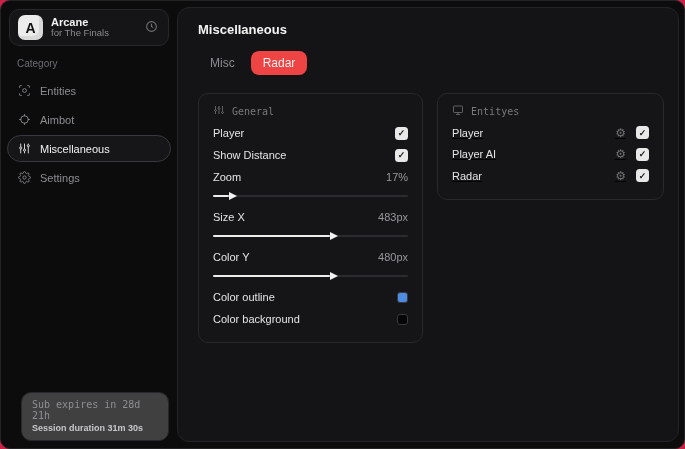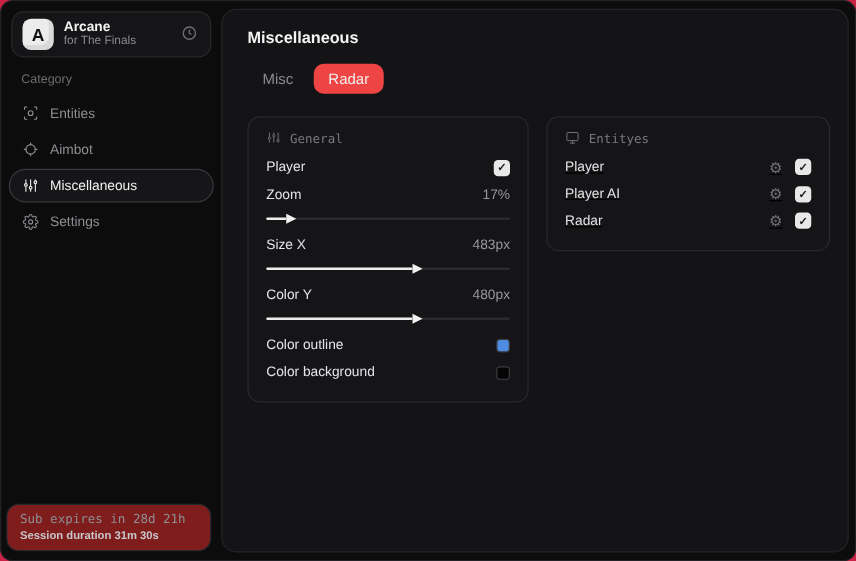--- a/index.html
+++ b/index.html
@@ -22,21 +22,21 @@
 
   .category-label { color:#6d6d72; font-size:10px; margin:12px 0 8px 16px; }
 
   .nav { display:flex; flex-direction:column; gap:2px; padding:0 6px; }
   .nav-item { display:flex; align-items:center; gap:9px; height:27px; padding:0 10px; border-radius:14px;
               color:#8e8e93; font-size:11px; cursor:pointer; border:1px solid transparent; }
   .nav-item.active { color:#f1f1f1; background:#161619; border-color:#39393e; }
   .nav-icon { width:13px; height:13px; display:inline-flex; align-items:center; justify-content:center; }
   .nav-icon svg { width:13px; height:13px; stroke:currentColor; fill:none; stroke-width:1.6; }
 
-  .footer-card { position:absolute; left:4px; right:8px; bottom:7px; border:1px solid #28282c; background:#7f1d1d;
+  .footer-card { position:absolute; left:20px; right:8px; bottom:7px; border:1px solid #28282c; background:#404040;
                  border-radius:10px; padding:6px 10px 7px; }
   .footer-line1 { font-family:"DejaVu Sans Mono", monospace; color:#8e8e93; font-size:10px; }
   .footer-line2 { color:#c7c7cb; font-size:9px; font-weight:bold; margin-top:2px; }
 
   
   .main { position:absolute; left:176px; top:6px; right:5px; bottom:6px; background:#141416;
           border:1px solid #242428; border-radius:12px; padding:14px 14px 0 20px; }
   .page-title { color:#f4f4f4; font-size:13px; font-weight:bold; margin-bottom:14px; }
   .tabs { display:flex; gap:4px; margin-bottom:18px; }
   .tab { font-size:12px; padding:5px 12px; border-radius:8px; color:#8b8b90; cursor:pointer; }
@@ -159,20 +159,24 @@
                 <circle cx="19" cy="17" r="1.8"></circle>
               </svg>
           </span>
           <span>General</span>
         </div>
 
         <div class="row">
           <span class="row-label">Player</span>
           <span class="checkbox checked"></span>
         </div>
+        <div class="row">
+          <span class="row-label">Show Distance</span>
+          <span class="checkbox checked"></span>
+        </div>
 
         <div class="slider-block">
           <div class="row">
             <span class="row-label">Zoom</span>
             <span class="row-value">17%</span>
           </div>
           <div class="slider-track">
             <div class="slider-fill" style="width: 8%;">
               <div class="slider-thumb"></div>
             </div>

